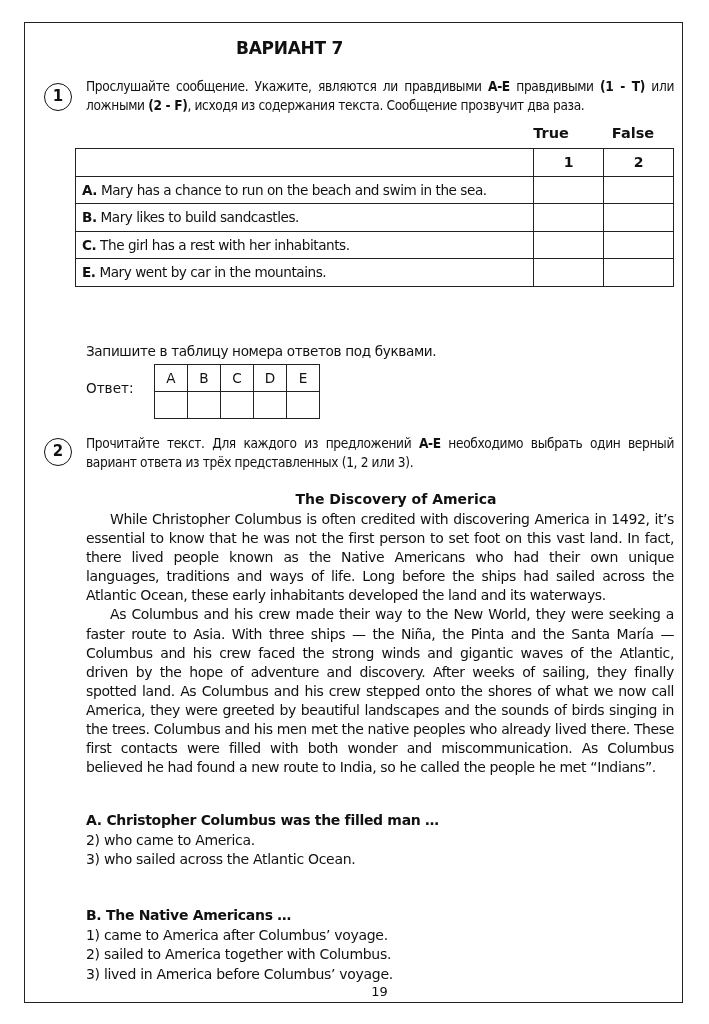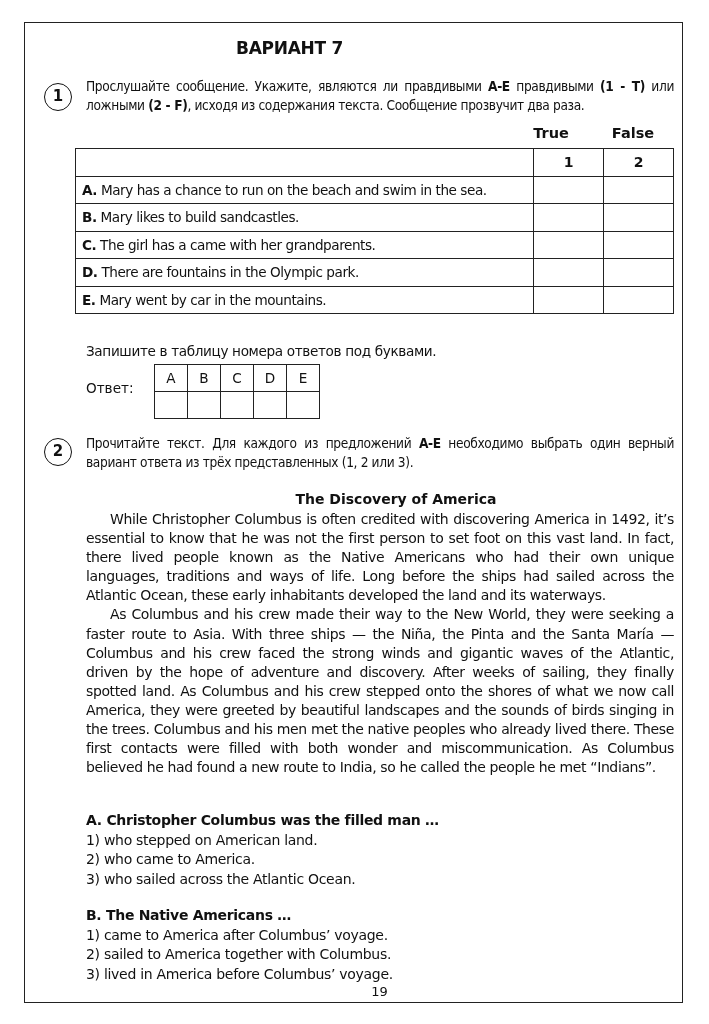--- a/index.html
+++ b/index.html
@@ -58,26 +58,21 @@
     <td><b>A.</b><span> Mary has a chance to run on the beach and swim in the sea.</span></td>
     <td class="c"></td>
     <td class="c"></td>
   </tr>
   <tr>
     <td><b>B.</b><span> Mary likes to build sandcastles.</span></td>
     <td class="c"></td>
     <td class="c"></td>
   </tr>
   <tr>
-    <td><b>C.</b><span> The girl has a came with her grandparents.</span></td>
-    <td class="c"></td>
-    <td class="c"></td>
-  </tr>
-  <tr>
-    <td><b>D.</b><span> There are fountains in the Olympic park.</span></td>
+    <td><b>C.</b><span> The girl has a rest with her inhabitants.</span></td>
     <td class="c"></td>
     <td class="c"></td>
   </tr>
   <tr>
     <td><b>E.</b><span> Mary went by car in the mountains.</span></td>
     <td class="c"></td>
     <td class="c"></td>
   </tr>
 </tbody>
   </table>
@@ -109,21 +104,20 @@
 
 <div class="reading-title">The Discovery of America</div>
 
 <div class="reading" style="top:510px;">
   <p class="para">While Christopher Columbus is often credited with discovering America in 1492, it’s essential to know that he was not the first person to set foot on this vast land. In fact, there lived people known as the Native Americans who had their own unique languages, traditions and ways of life. Long before the ships had sailed across the Atlantic Ocean, these early inhabitants developed the land and its waterways.</p>
   <p class="para">As Columbus and his crew made their way to the New World, they were seeking a faster route to Asia. With three ships — the Niña, the Pinta and the Santa María — Columbus and his crew faced the strong winds and gigantic waves of the Atlantic, driven by the hope of adventure and discovery. After weeks of sailing, they finally spotted land. As Columbus and his crew stepped onto the shores of what we now call America, they were greeted by beautiful landscapes and the sounds of birds singing in the trees. Columbus and his men met the native peoples who already lived there. These first contacts were filled with both wonder and miscommunication. As Columbus believed he had found a new route to India, so he called the people he met “Indians”.</p>
 </div>
 
 <div class="q" style="top:811px;">
   <div class="qh">A. Christopher Columbus was the filled man …</div>
-  <div>1) who stepped on American land.</div>
   <div>2) who came to America.</div>
   <div>3) who sailed across the Atlantic Ocean.</div>
 </div>
 
 <div class="q" style="top:906px;">
   <div class="qh">B. The Native Americans …</div>
   <div>1) came to America after Columbus’ voyage.</div>
   <div>2) sailed to America together with Columbus.</div>
   <div>3) lived in America before Columbus’ voyage.</div>
 </div>

